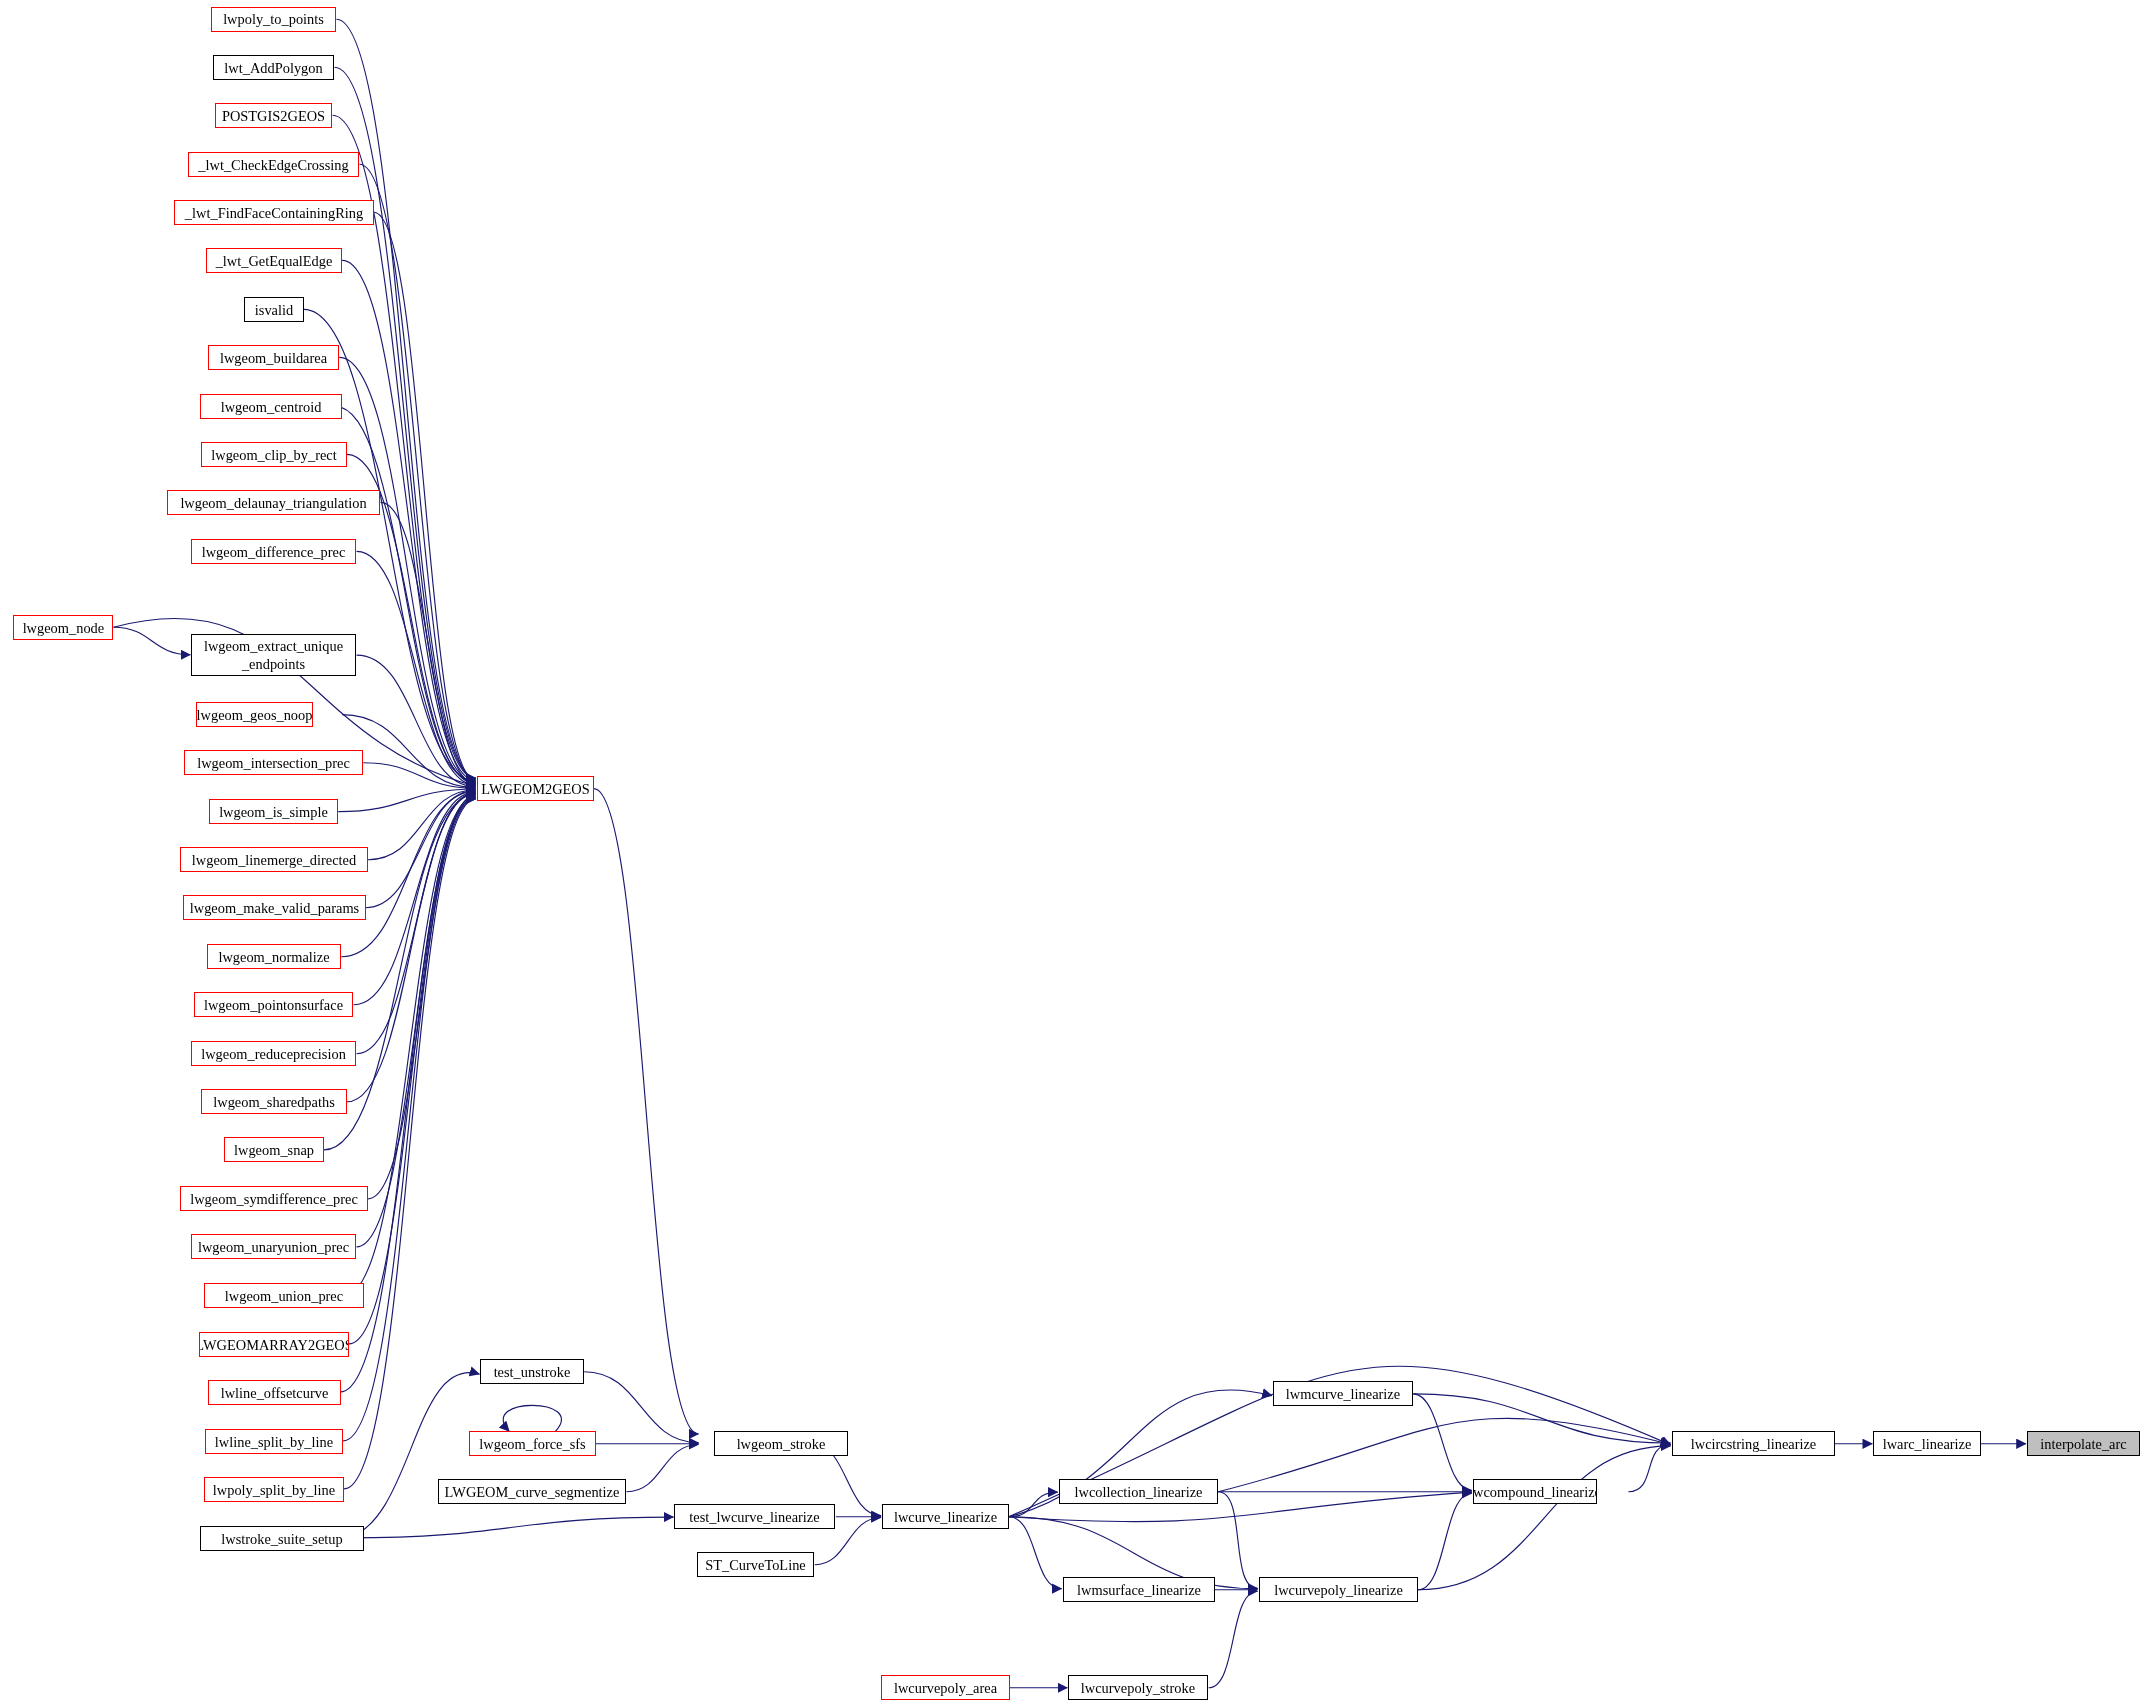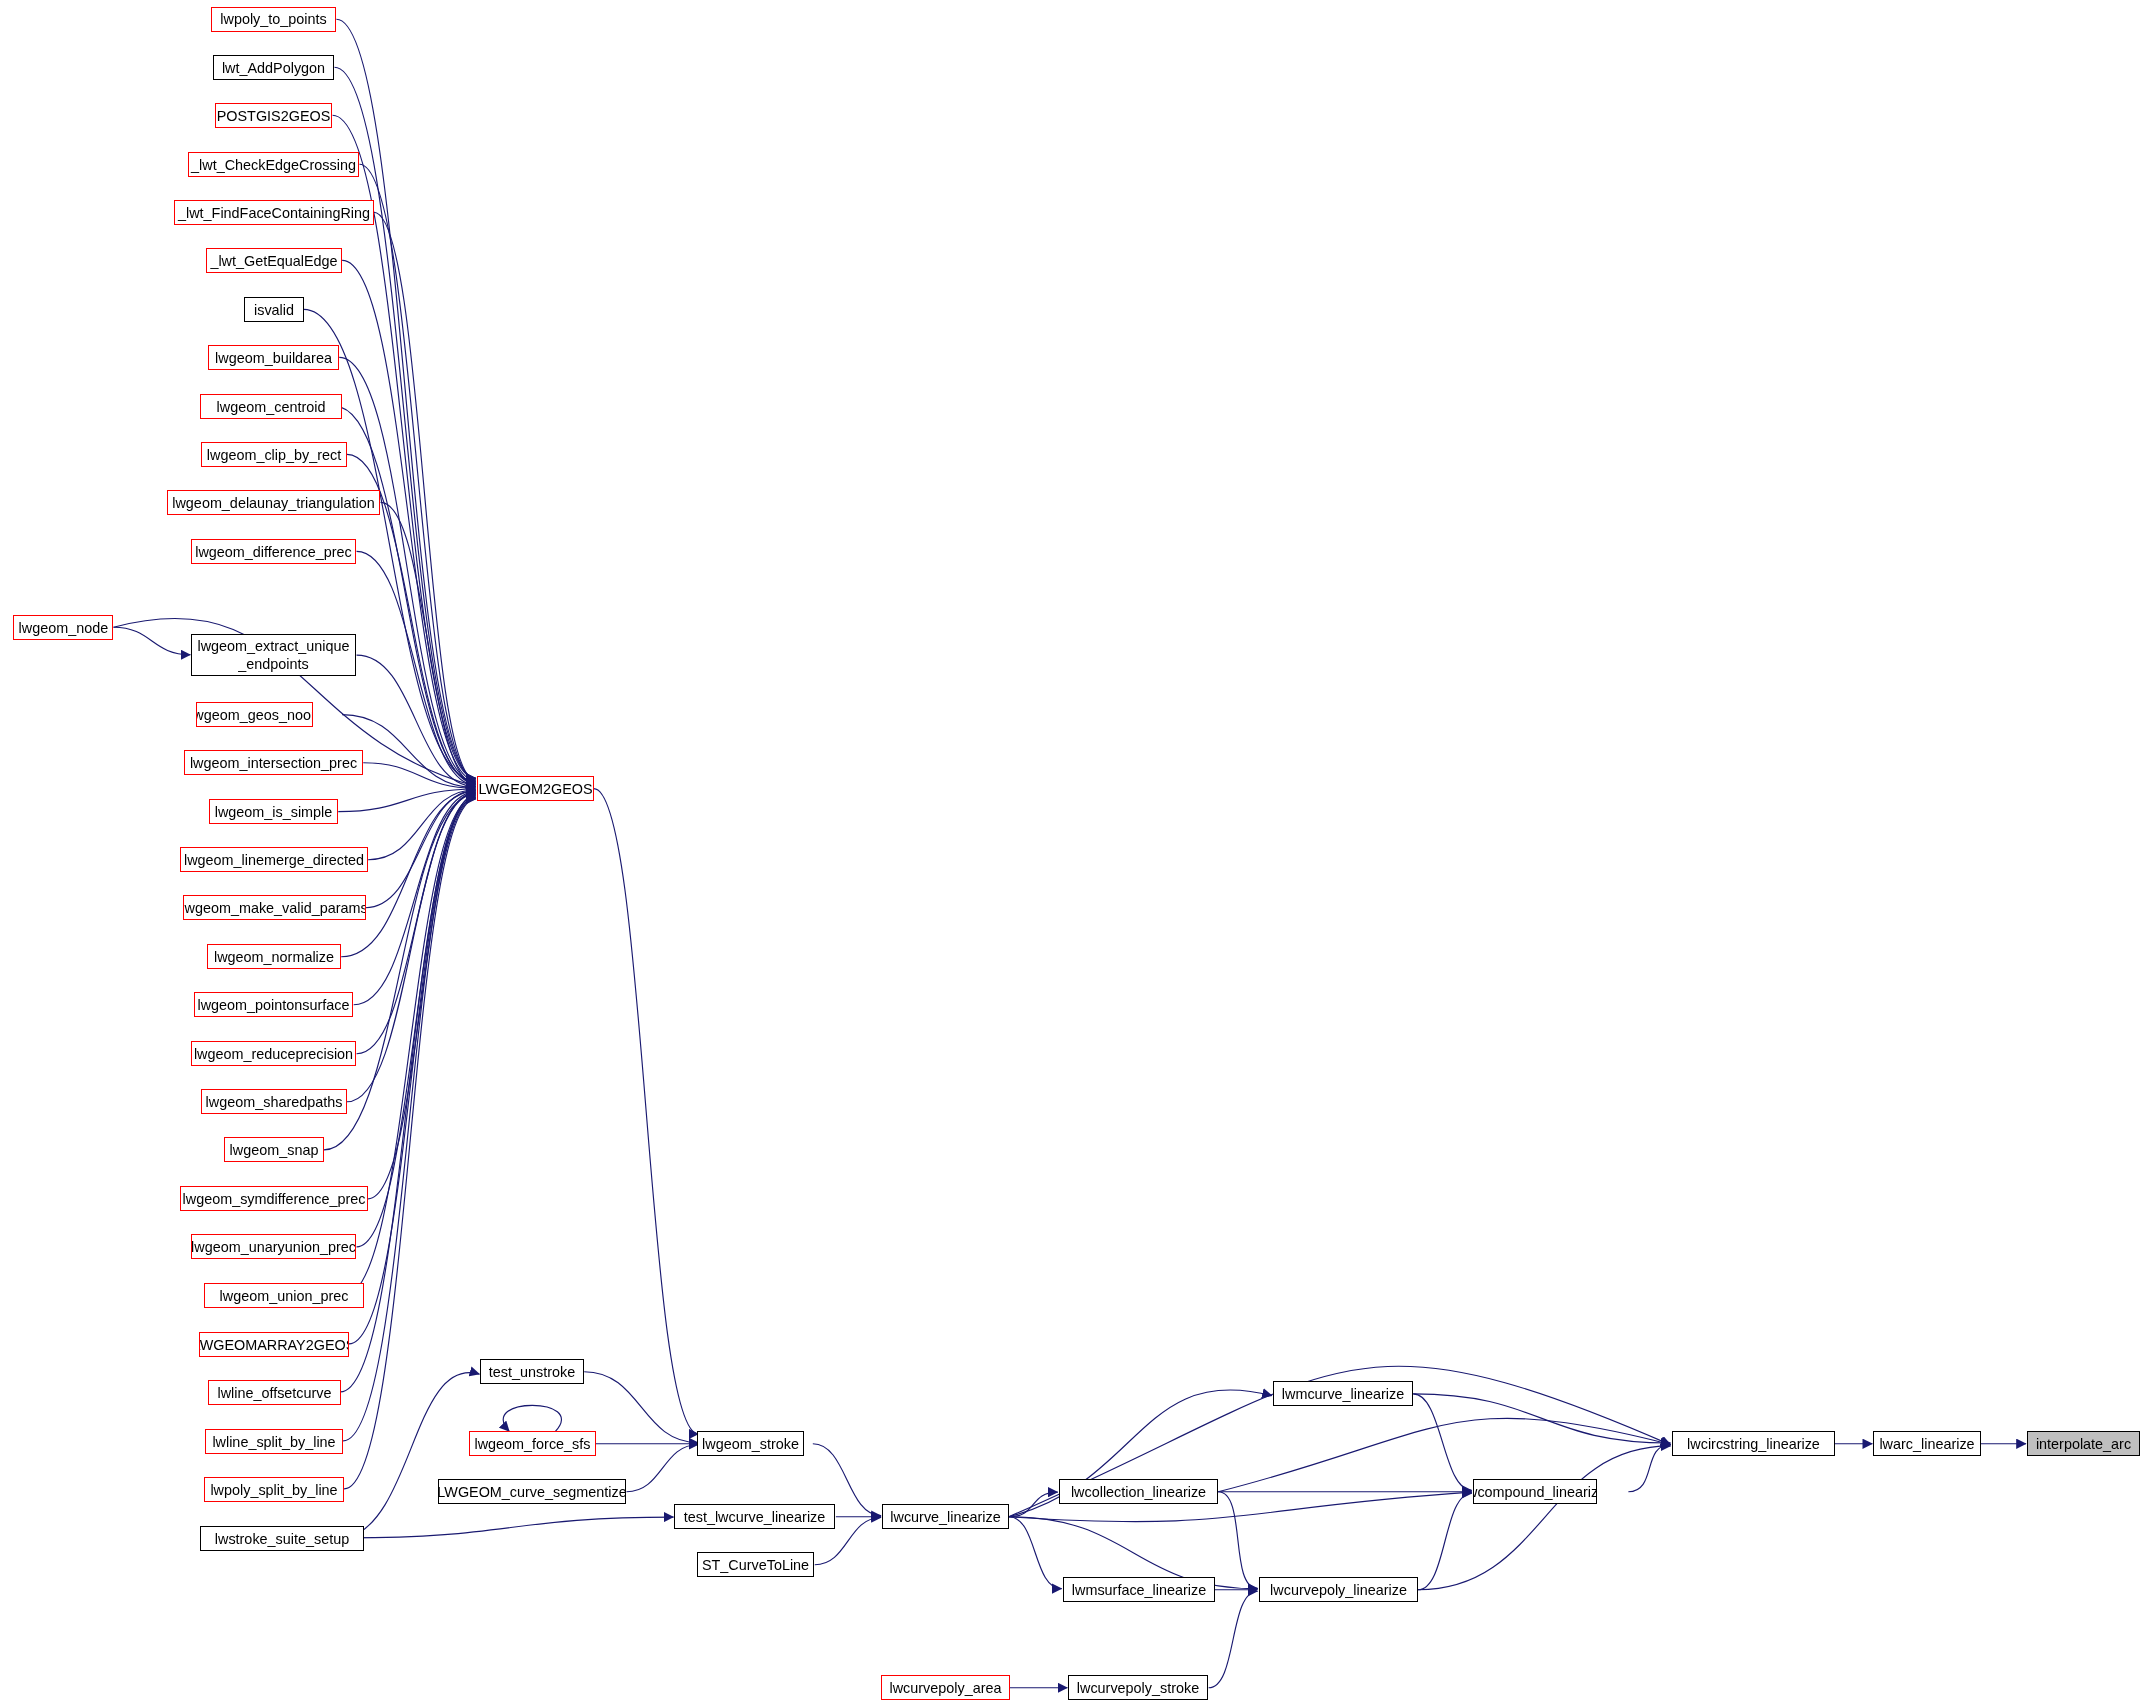--- a/index.html
+++ b/index.html
@@ -1,21 +1,21 @@
 <!DOCTYPE html>
 <html><head>
 <meta charset="utf-8">
 <style>
   html,body{margin:0;padding:0;background:#ffffff;}
   #graph{
     position:relative;
     width:2153px;
     height:1706px;
     background:#ffffff;
-    font-family:Liberation Sans, sans-serif;
+    font-family:Liberation Serif, serif;
   }
   #edge-layer{position:absolute;left:0;top:0;width:2153px;height:1706px;}
   .edge{fill:none;stroke:#191970;stroke-width:1.2px;}
   .node{
     position:absolute;
     box-sizing:border-box;
     height:25px;
     background:#ffffff;
     border:1px solid #000000;
     color:#000000;
@@ -138,21 +138,21 @@
   <div class="node red" style="left:208px;top:1380px;width:133px">lwline_offsetcurve</div>
   <div class="node red" style="left:205px;top:1429px;width:138px">lwline_split_by_line</div>
   <div class="node red" style="left:204px;top:1477px;width:140px">lwpoly_split_by_line</div>
   <div class="node" style="left:200px;top:1526px;width:164px">lwstroke_suite_setup</div>
 
   <div class="node red" style="left:477px;top:776px;width:117px">LWGEOM2GEOS</div>
 
   <div class="node" style="left:480px;top:1359px;width:104px">test_unstroke</div>
   <div class="node red" style="left:469px;top:1431px;width:127px">lwgeom_force_sfs</div>
   <div class="node" style="left:438px;top:1479px;width:188px">LWGEOM_curve_segmentize</div>
-  <div class="node" style="left:697px;top:1431px;width:107px">lwgeom_stroke</div>
+  <div class="node" style="left:714px;top:1431px;width:134px">lwgeom_stroke</div>
   <div class="node" style="left:674px;top:1504px;width:161px">test_lwcurve_linearize</div>
   <div class="node" style="left:697px;top:1552px;width:117px">ST_CurveToLine</div>
   <div class="node" style="left:882px;top:1504px;width:127px">lwcurve_linearize</div>
   <div class="node" style="left:1059px;top:1479px;width:159px">lwcollection_linearize</div>
   <div class="node" style="left:1273px;top:1381px;width:140px">lwmcurve_linearize</div>
   <div class="node" style="left:1063px;top:1577px;width:152px">lwmsurface_linearize</div>
   <div class="node" style="left:1473px;top:1479px;width:124px">lwcompound_linearize</div>
   <div class="node" style="left:1259px;top:1577px;width:159px">lwcurvepoly_linearize</div>
   <div class="node" style="left:1672px;top:1431px;width:163px">lwcircstring_linearize</div>
   <div class="node" style="left:1873px;top:1431px;width:108px">lwarc_linearize</div>

